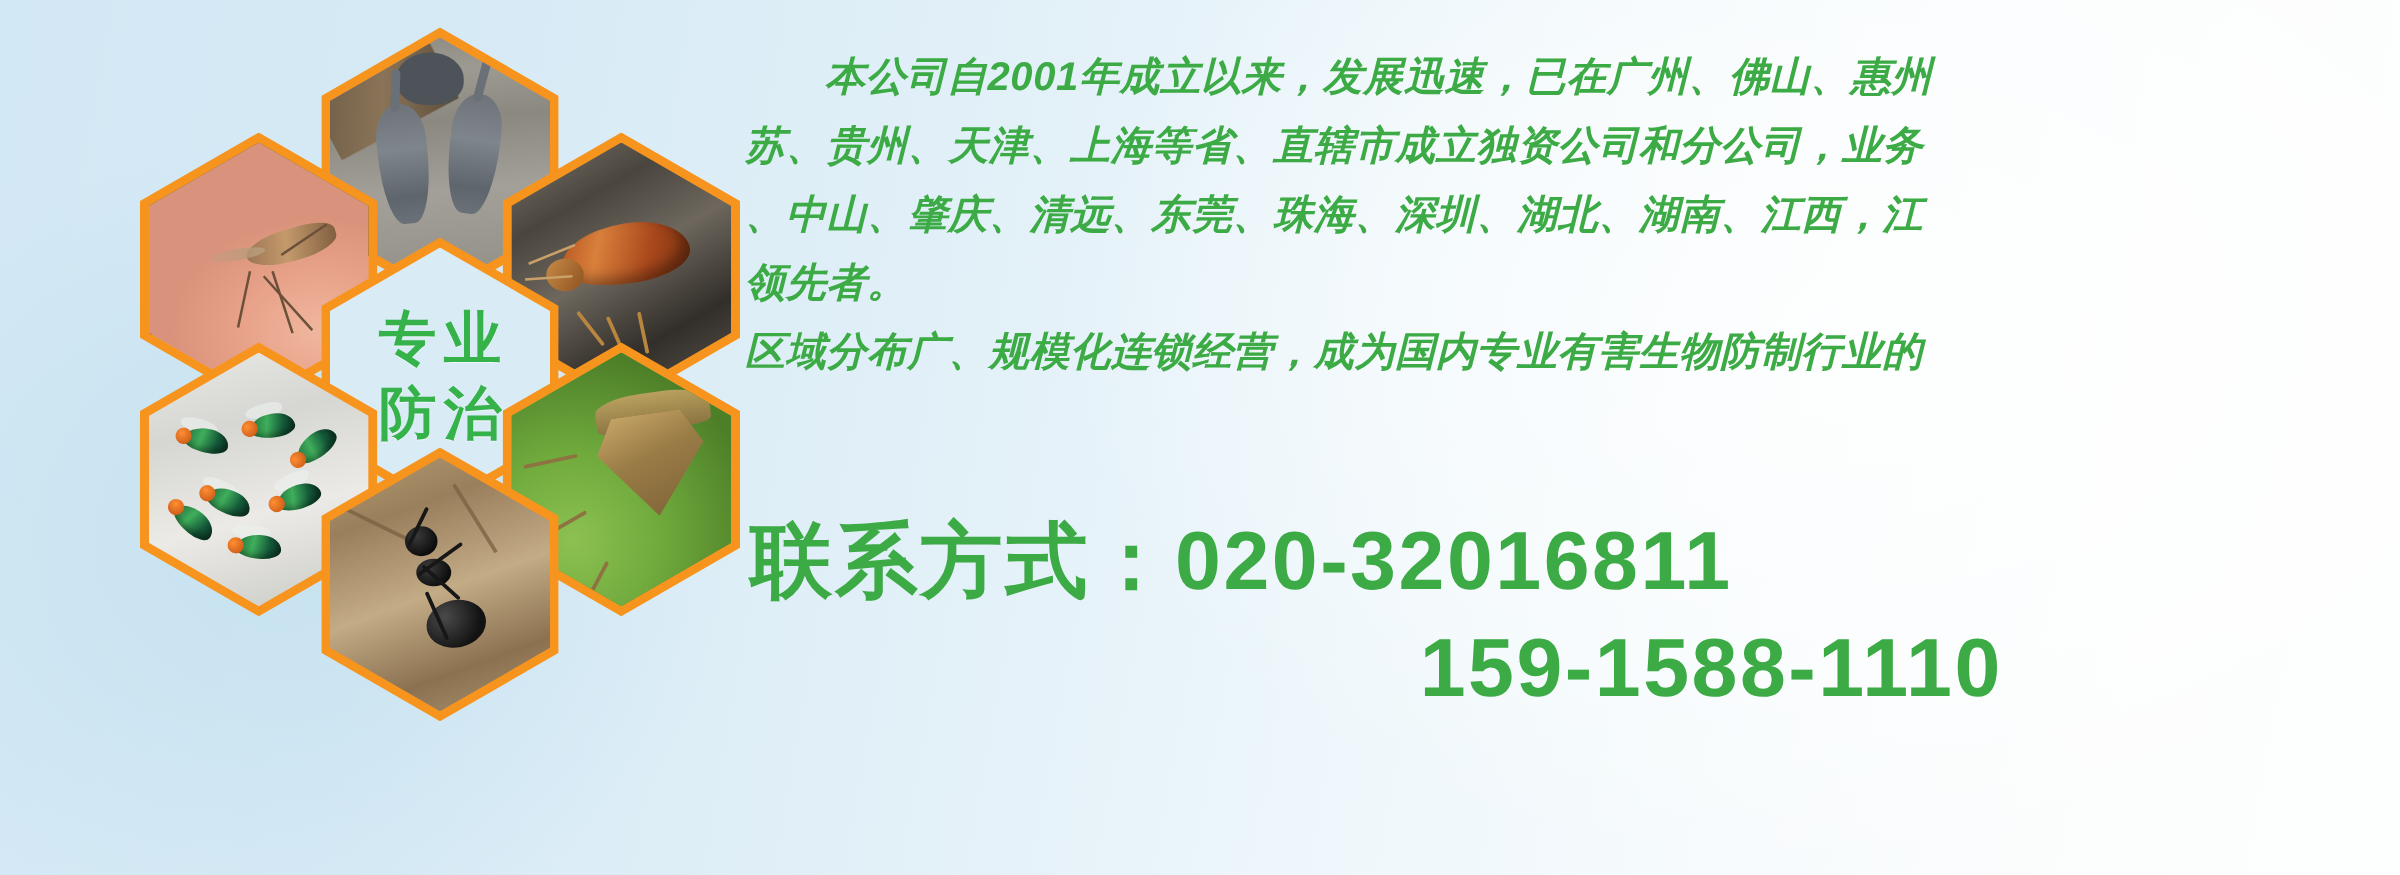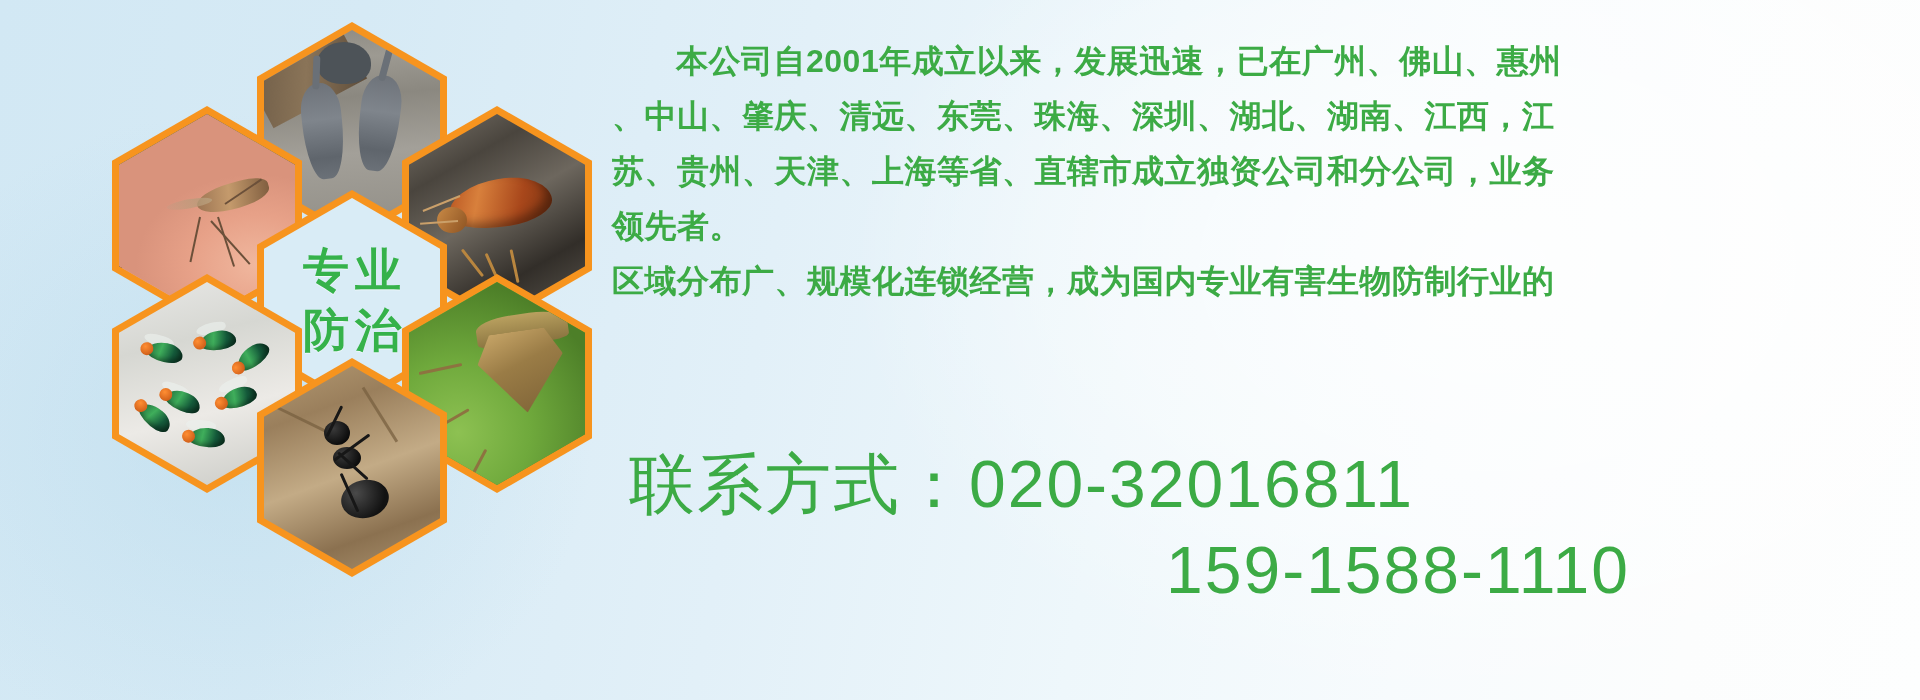--- a/index.html
+++ b/index.html
@@ -175,32 +175,32 @@
     position:absolute;left:34%;top:27%;width:26px;height:24px;
     background:radial-gradient(circle at 36% 32%,#3a3a3a,#0c0c0c 72%);border-radius:50%;
   }
   .art-ant .leg{position:absolute;height:3px;background:#171717;transform-origin:left center;border-radius:2px;}
   .art-ant .straw{
     position:absolute;height:3px;background:rgba(120,96,64,.75);transform-origin:left center;
   }
 
   
   #copy{
-    position:absolute;left:612px;top:34px;width:1240px;
+    position:absolute;left:596px;top:34px;width:1240px;font-style:italic;
   }
   #paragraph{
     color:#3cab45;font-size:32px;line-height:55px;font-weight:bold;
     letter-spacing:.5px;text-align:justify;
   }
   #paragraph .line{display:block;white-space:nowrap;}
   #paragraph .line.first{text-indent:64px;}
 
   #contact{
-    position:absolute;left:629px;top:405px;width:1260px;
-    color:#3cab45;font-weight:normal;margin-top:36px;
+    position:absolute;left:600px;top:405px;width:1260px;
+    color:#3cab45;font-weight:bold;
   }
   .contact-line{
     display:block;white-space:nowrap;font-size:66px;line-height:86px;letter-spacing:2px;
   }
   .contact-line.second{text-align:center;padding-left:278px;}
 </style>
 </head>
 <body>
 
 <div id="banner">
@@ -301,22 +301,22 @@
           <div class="leg" style="left:36%;top:34%;width:34px;transform:rotate(-64deg);"></div>
         </div>
       </div>
     </div>
 
   </div>
 
   <div id="copy">
     <div id="paragraph">
       <span class="line first">本公司自2001年成立以来，发展迅速，已在广州、佛山、惠州</span>
+      <span class="line">苏、贵州、天津、上海等省、直辖市成立独资公司和分公司，业务</span>
       <span class="line">、中山、肇庆、清远、东莞、珠海、深圳、湖北、湖南、江西，江</span>
-      <span class="line">苏、贵州、天津、上海等省、直辖市成立独资公司和分公司，业务</span>
       <span class="line">领先者。</span>
       <span class="line">区域分布广、规模化连锁经营，成为国内专业有害生物防制行业的</span>
     </div>
   </div>
 
   <div id="contact">
     <span class="contact-line"><span>联系方式：</span><span>020-32016811</span></span>
     <span class="contact-line second">159-1588-1110</span>
   </div>
 

